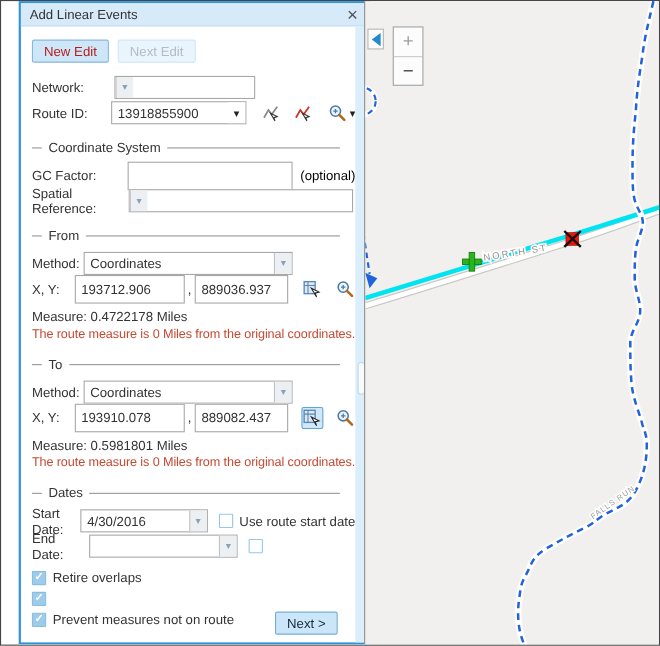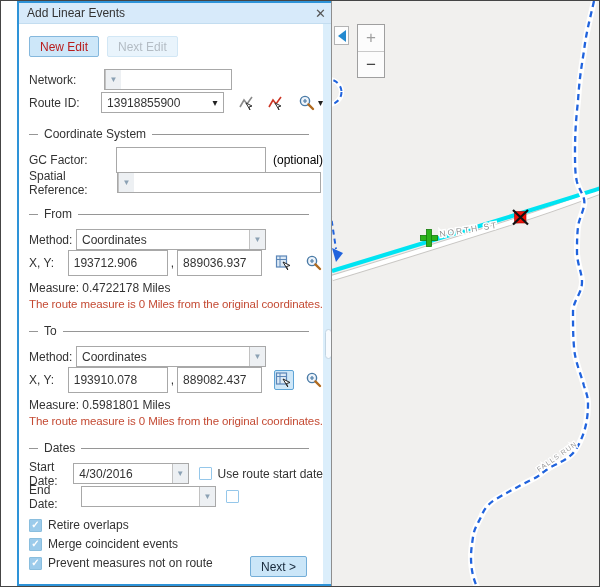--- a/index.html
+++ b/index.html
@@ -275,21 +275,20 @@
       <div class="opt-row">
         <span class="cb checked">
             <span class="tick">✓</span>
           </span>
         <span class="cb-label">Retire overlaps</span>
       </div>
       <div class="opt-row">
         <span class="cb checked">
             <span class="tick">✓</span>
           </span>
-        <span class="cb-label">Merge coincident events</span>
       </div>
       <div class="opt-row">
         <span class="cb checked">
             <span class="tick">✓</span>
           </span>
         <span class="cb-label">Prevent measures not on route</span>
       </div>
 
     </div>
 

